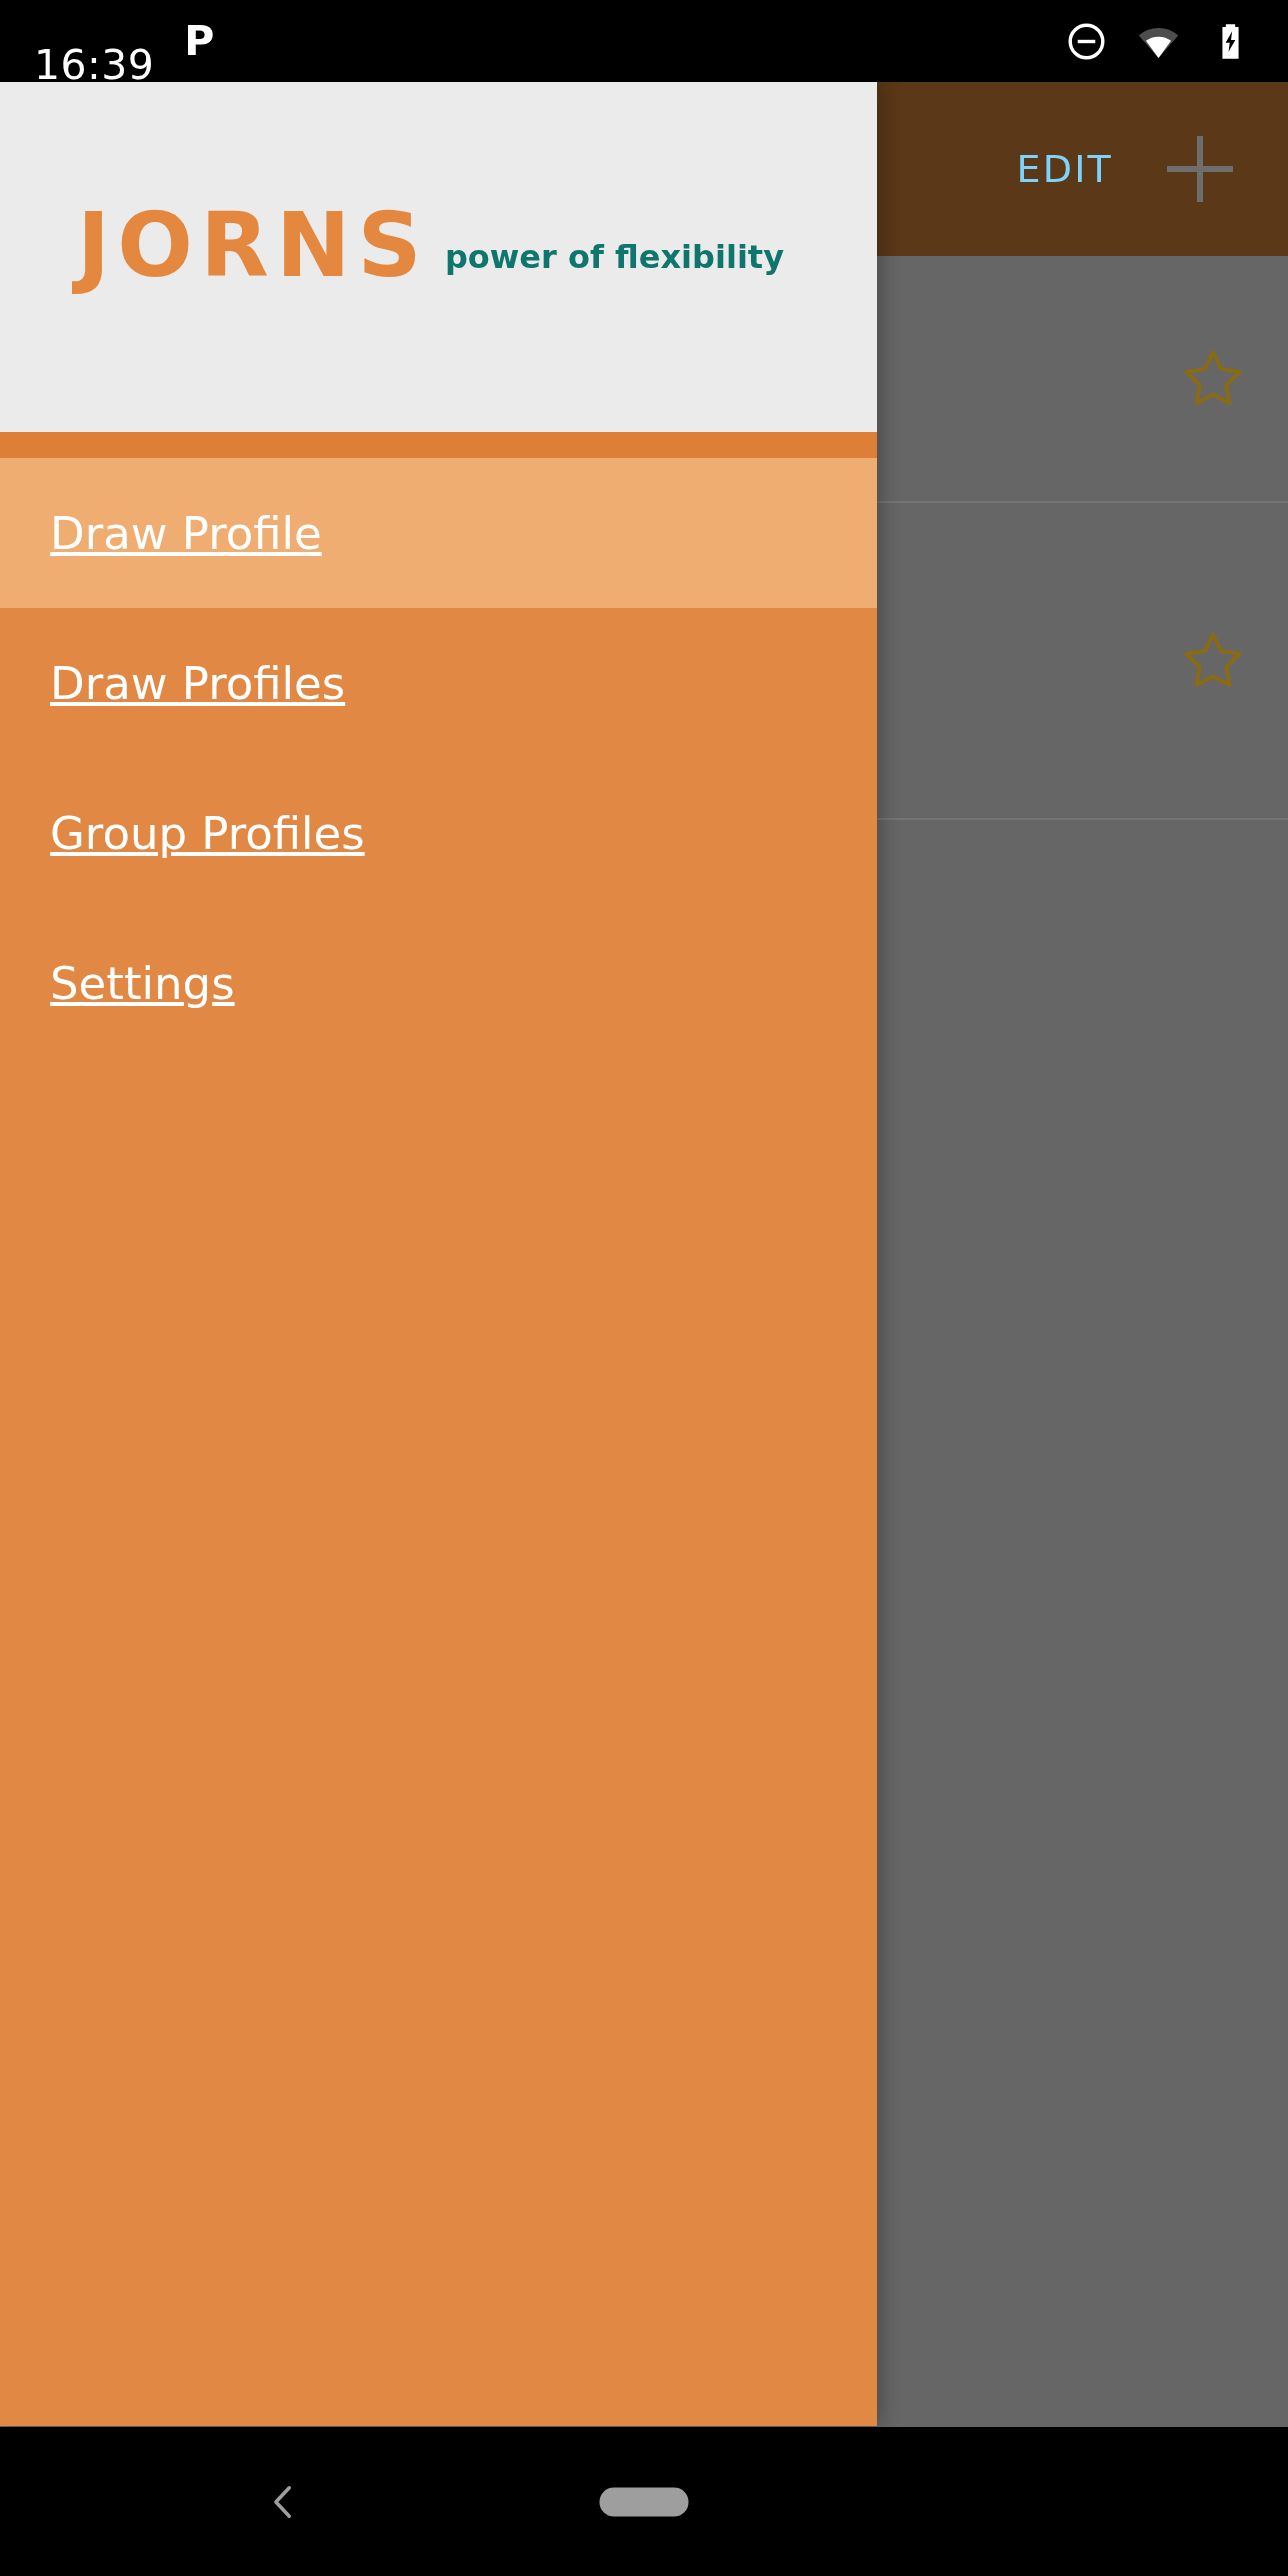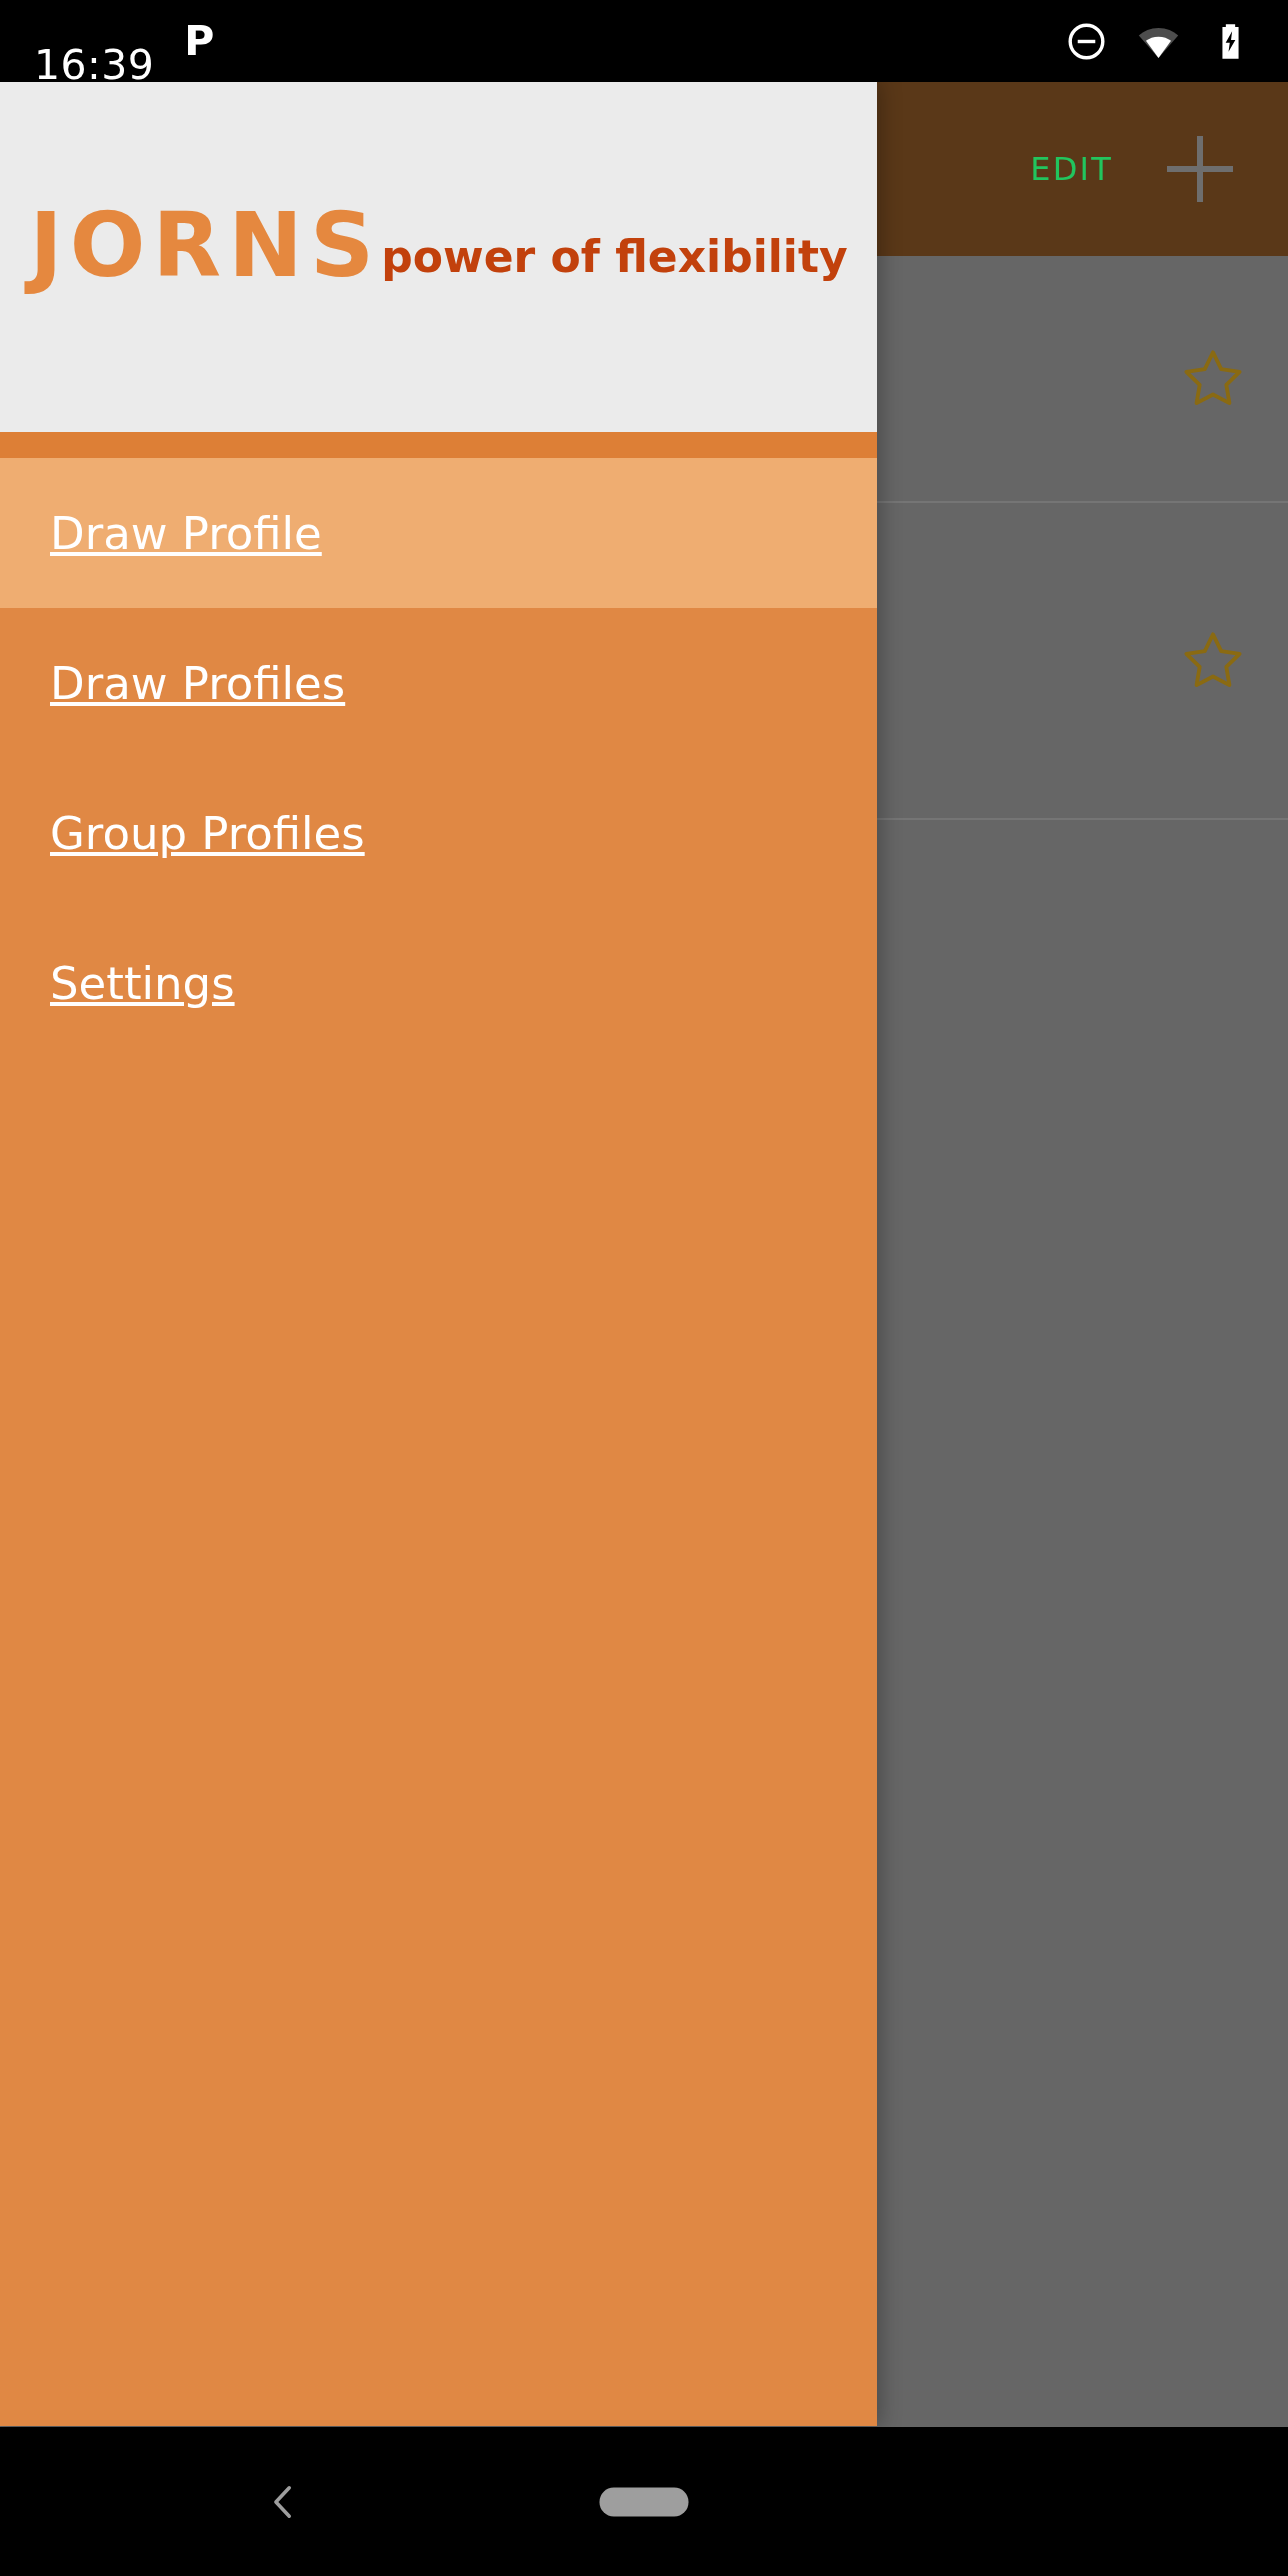--- a/index.html
+++ b/index.html
@@ -67,22 +67,22 @@
     position: absolute;
     left: 0; top: 0;
     width: 1288px;
     height: 174px;
     background: #5a3818;
     display: flex;
     align-items: center;
     justify-content: flex-end;
   }
   .appbar-edit {
-    color: #22c55e;
-    font-size: 32px;
+    color: #7dd3fc;
+    font-size: 38px;
     font-weight: 400;
     letter-spacing: 2.2px;
     line-height: 1;
   }
   .appbar-plus {
     margin-left: 54px;
     margin-right: 55px;
     width: 66px; height: 66px;
     position: relative;
   }
@@ -150,25 +150,25 @@
   }
   .brand-logo {
     color: #e5883f;
     font-size: 89px;
     font-weight: 700;
     letter-spacing: 7.2px;
     line-height: 1;
     margin: 0 0 23px 0;
   }
   .brand-tagline {
-    color: #c2410c;
-    font-size: 44px;
+    color: #0f766e;
+    font-size: 32px;
     font-weight: 700;
     line-height: 1;
-    margin: 0;
+    margin: 16px;
   }
   #drawer-divider {
     width: 100%;
     height: 26px;
     background: #dd7f36;
   }
   #drawer-menu {
     width: 100%;
   }
   .menu-item {

